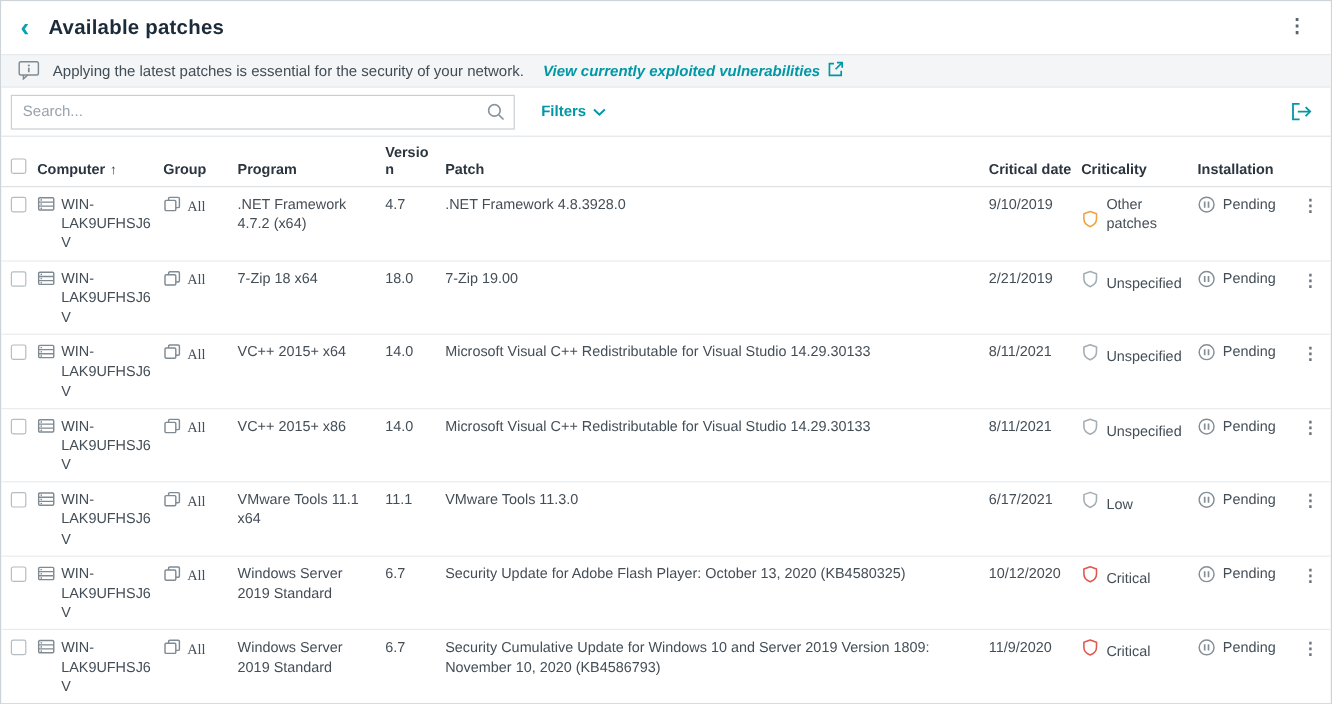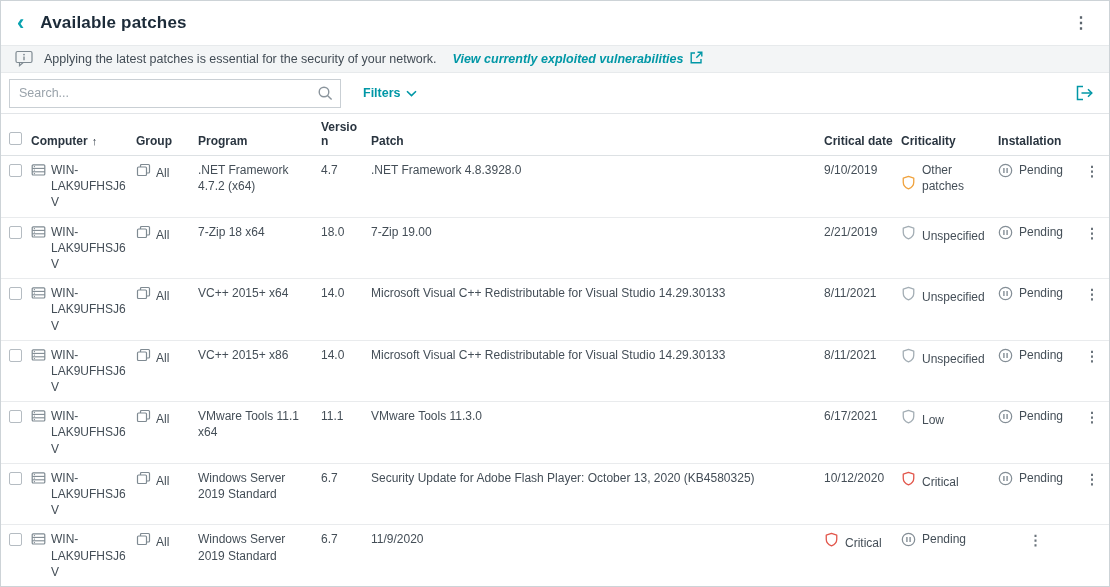--- a/index.html
+++ b/index.html
@@ -15,21 +15,21 @@
   .kebab { color:#5a646c; font-size:16px; line-height:1; padding:2px 6px; cursor:pointer; font-weight:bold; }
 
   
   .infobar { height:28px; background:#f3f5f6; border-top:1px solid #e7eaec; border-bottom:1px solid #e7eaec;
              display:flex; align-items:center; padding:0 14px; gap:10px; font-size:12.5px; color:#424c55; }
   .infobar .msg { margin-right:6px; }
   .link { color:#0097a6; font-weight:bold; display:inline-flex; gap:6px; align-items:center; cursor:pointer; font-size:12.5px;font-style:italic; }
 
   
   .toolbar { height:40px; display:flex; align-items:center; padding:0 14px 0 8px; gap:22px; }
-  .searchbox { position:relative; width:332px;text-decoration:underline; }
+  .searchbox { position:relative; width:420px;text-decoration:underline; }
   .searchbox input { width:100%; height:29px; border:1px solid #c9cfd4; padding:0 32px 0 9px; font-size:12.5px;
                      color:#3f4952; font-family:"Liberation Sans", sans-serif; outline:none; }
   .searchbox input::placeholder { color:#9aa3ab; }
   .search-ic { position:absolute; right:7px; top:6px; cursor:pointer; }
   .filters { color:#0097a6; font-weight:bold; font-size:12.5px; display:inline-flex; align-items:center; gap:5px; cursor:pointer; }
   .export-btn { cursor:pointer; display:inline-flex; }
 
   
   .grid-cols { display:grid; grid-template-columns:30px 105px 62px 123px 50px 1fr 77px 97px 83px 28px; }
   .thead { border-top:1px solid #e2e5e8; border-bottom:1px solid #dde1e4; align-items:end;
@@ -40,21 +40,21 @@
 
   .trow { border-bottom:1px solid #e9ebed; padding:6px 0; min-height:43px; font-size:12px; color:#444e57;
           align-items:start; line-height:1.35; }
   .trow .cell { padding-right:8px; }
 
   .cb { display:inline-block; width:13px; height:13px; border:1px solid #b5bcc2; border-radius:2px; background:#fff;
         margin:2px 0 0 8px; cursor:pointer; }
 
   .c-computer { display:flex; gap:5px; align-items:flex-start; }
   .c-computer .txt { overflow-wrap:anywhere; }
-  .c-group { display:flex; gap:5px; align-items:flex-end; }
+  .c-group { display:flex; gap:5px; align-items:center;font-family:Liberation Serif, serif; }
   .c-crit { display:flex; gap:6px; align-items:flex-end; }
   .c-install { display:flex; gap:6px; align-items:flex-start; }
   .c-kebab { text-align:center; }
   .row-kebab { color:#6a737b; font-size:14px; font-weight:bold; cursor:pointer; padding:0 4px; }
 
   .ic { flex:none; margin-top:1px; }
   .crit-other { color:#f0a33f; }
   .crit-critical { color:#e2574c; }
   .crit-unspecified, .crit-low { color:#a4aeb5; }
 </style>
@@ -441,20 +441,21 @@
         <span class="ic">
           <svg width="15" height="14" viewBox="0 0 15 14">
               <rect x="4.5" y="1.5" width="9" height="8.5" rx="1" fill="#fff" stroke="#7f8a92" stroke-width="1.2"></rect>
               <rect x="1.5" y="4" width="9" height="8.5" rx="1" fill="#fff" stroke="#7f8a92" stroke-width="1.2"></rect>
             </svg>
         </span>
         <span>All</span>
       </div>
       <div class="cell">Windows Server 2019 Standard</div>
       <div class="cell">6.7</div>
+      <div class="cell">Security Cumulative Update for Windows 10 and Server 2019 Version 1809: November 10, 2020 (KB4586793)</div>
       <div class="cell">11/9/2020</div>
       <div class="cell c-crit">
         <span class="ic shield crit-critical">
           <svg width="15" height="15" viewBox="0 0 16 16">
               <path d="M8 1.4 L13.6 3.4 V7.8 C13.6 11.3 11.1 13.6 8 14.8 C4.9 13.6 2.4 11.3 2.4 7.8 V3.4 Z" fill="none" stroke="currentColor" stroke-width="1.4" stroke-linejoin="round"></path>
             </svg>
         </span>
         <span>Critical</span>
       </div>
       <div class="cell c-install">

